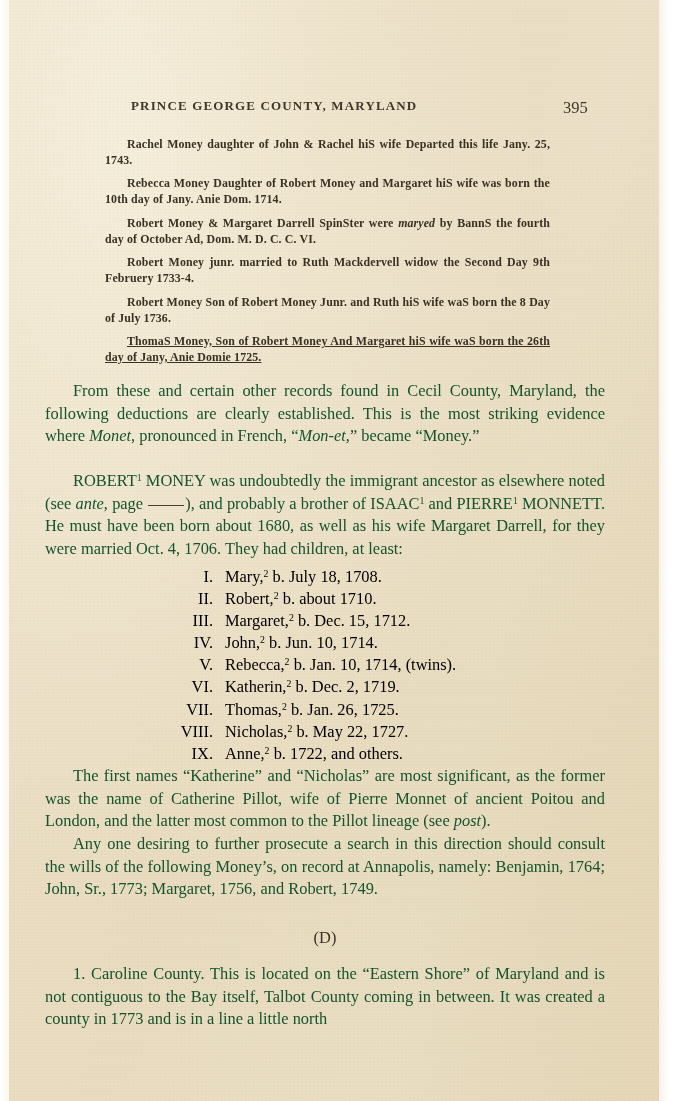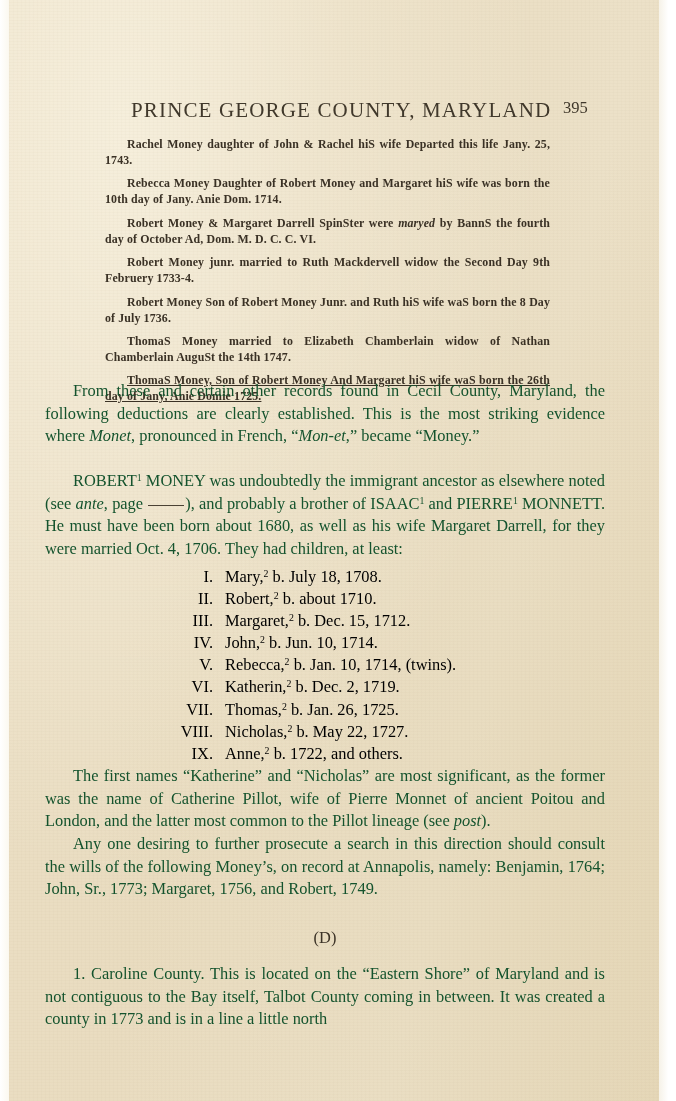--- a/index.html
+++ b/index.html
@@ -61,25 +61,26 @@
   .running-head {
     position: absolute;
     left: 0; top: 98px;
     width: 650px;
     height: 22px;
   }
   .rh-title {
     position: absolute;
     left: 131px;
     top: 0;
-    font-size: 21px;
+    font-size: 13px;
     letter-spacing: 1.15px;
     font-variant: small-caps;
     color: #40382b;
     white-space: nowrap;
+    font-weight: bold;
   }
   .rh-page {
     position: absolute;
     left: 563px;
     top: 0;
     font-size: 16.5px;
     color: #40382b;
   }
 
   
@@ -181,21 +182,20 @@
       <span class="rh-title">PRINCE GEORGE COUNTY, MARYLAND</span>
       <span class="rh-page">395</span>
     </div>
 
     <div id="records">
       <p><span>Rachel Money daughter of John &amp; Rachel hiS wife Departed this life Jany. 25, 1743.</span><i></i><span></span></p>
       <p><span>Rebecca Money Daughter of Robert Money and Margaret hiS wife was born the 10th day of Jany. Anie Dom. 1714.</span><i></i><span></span></p>
       <p><span>Robert Money &amp; Margaret Darrell SpinSter were </span><i>maryed</i><span> by BannS the fourth day of October Ad, Dom. M. D. C. C. VI.</span></p>
       <p><span>Robert Money junr. married to Ruth Mackdervell widow the Second Day 9th Februery 1733-4.</span><i></i><span></span></p>
       <p><span>Robert Money Son of Robert Money Junr. and Ruth hiS wife waS born the 8 Day of July 1736.</span><i></i><span></span></p>
-      <p><span>ThomaS Money married to Elizabeth Chamberlain widow of Nathan Chamberlain AuguSt the 14th 1747.</span><i></i><span></span></p>
       <p><span>ThomaS Money, Son of Robert Money And Margaret hiS wife waS born the 26th day of Jany, Anie Domie 1725.</span><i></i><span></span></p>
     </div>
 
     <div class="body-para" style="top:380px;">
       <p><span>From these and certain other records found in Cecil County, Maryland, the following deductions are clearly established.  This is the most striking evidence where </span><i>Monet</i><span>, pronounced in French, “</span><i>Mon-et</i><span>,” became “Money.”</span></p>
     </div>
 
     <div class="body-para" style="top:470px;">
       <p><span>ROBERT</span><sup>1</sup><span> MONEY was undoubtedly the immigrant ancestor as elsewhere noted (see </span><i>ante</i><span>, page </span><span class="blankrule"></span><span>), and probably a brother of ISAAC</span><sup>1</sup><span> and PIERRE</span><sup>1</sup><span> MONNETT.  He must have been born about 1680, as well as his wife Margaret Darrell, for they were married Oct. 4, 1706. They had children, at least:</span></p>
     </div>

